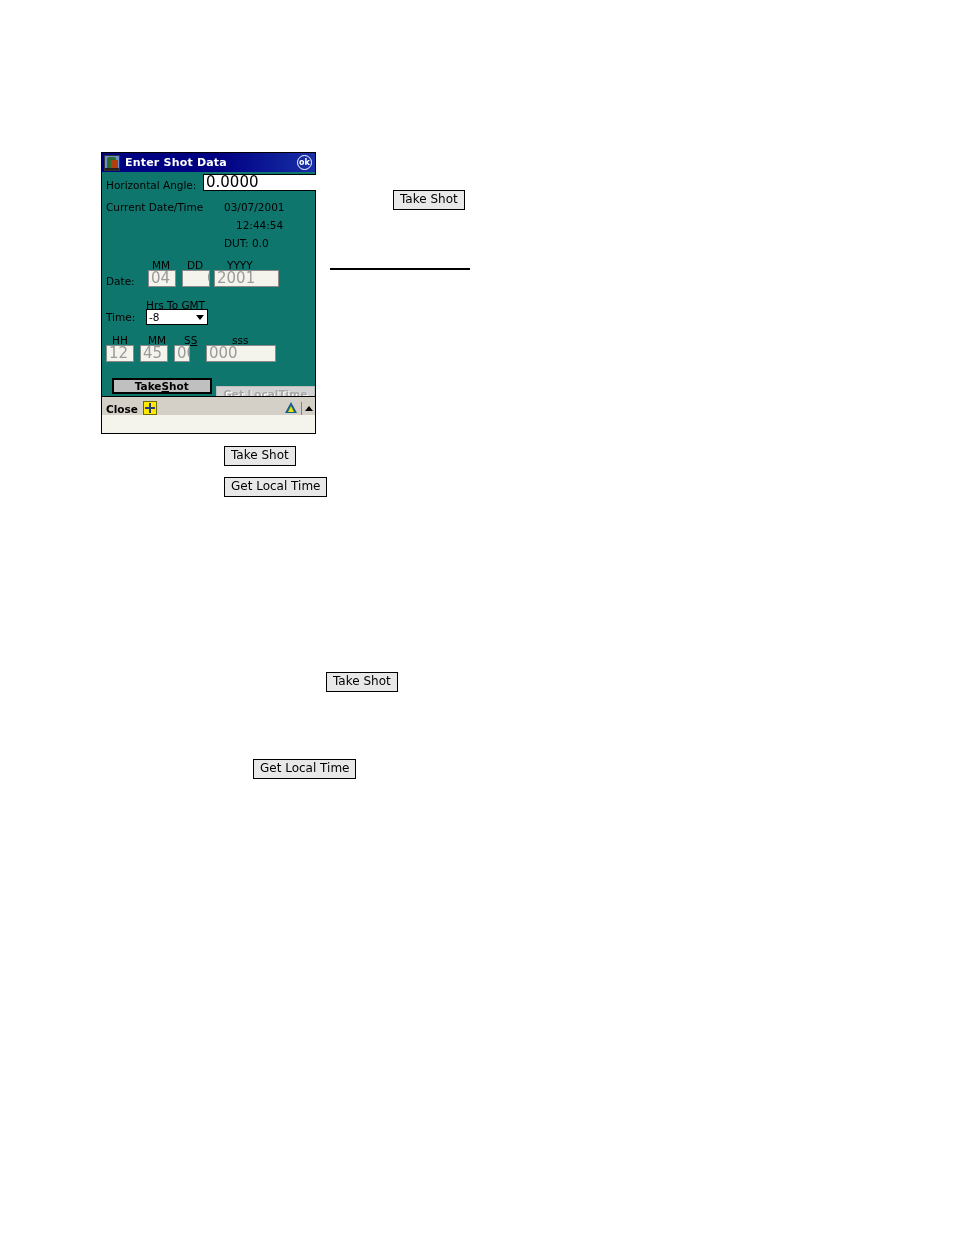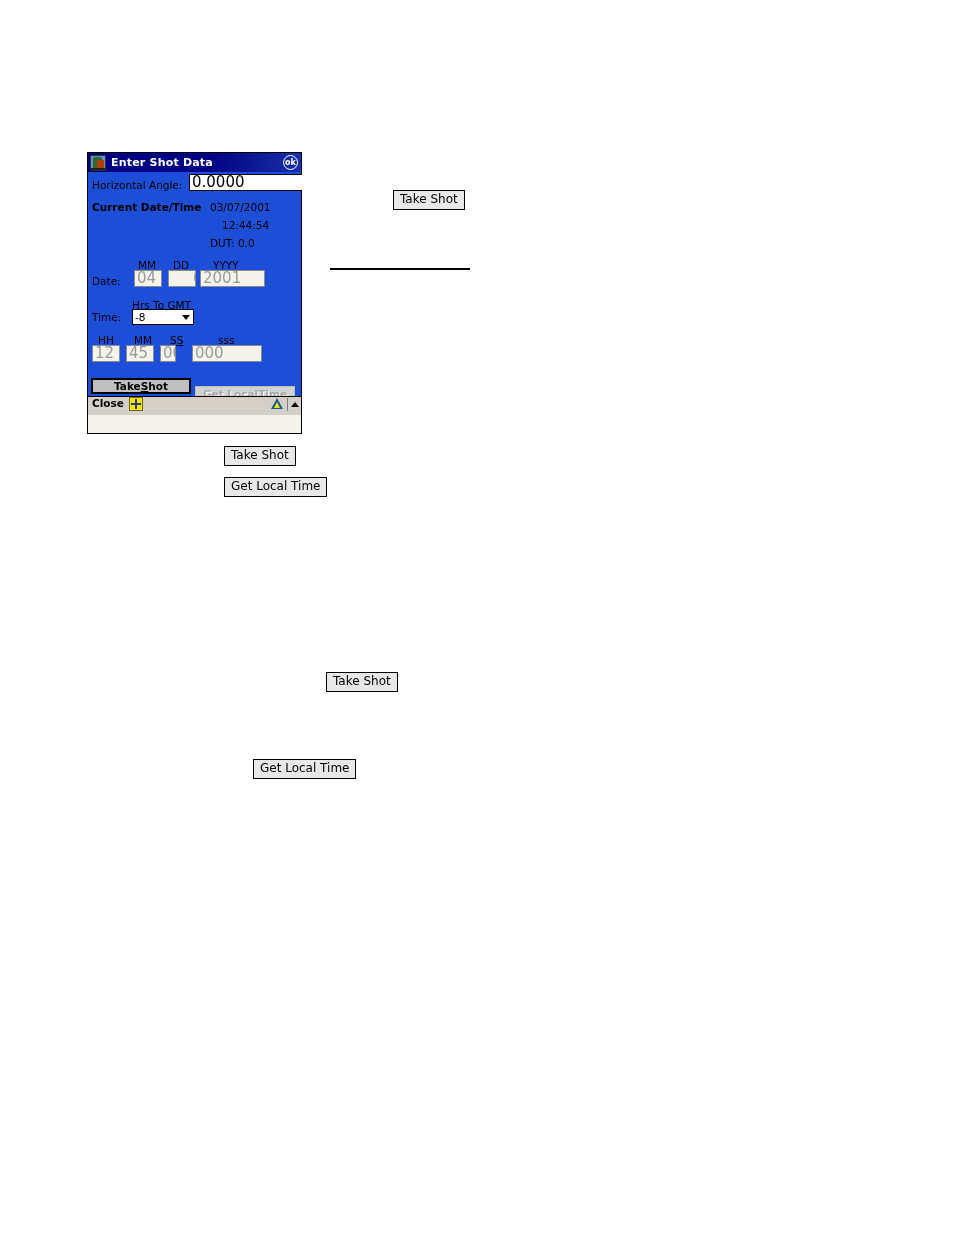--- a/index.html
+++ b/index.html
@@ -12,21 +12,21 @@
     width: 954px;
     height: 1235px;
     position: relative;
     font-family: "DejaVu Sans", sans-serif;
     overflow: hidden;
   }
 
   
   #pda-window {
     position: absolute;
-    left: 87px;
+    left: 101px;
     top: 152px;
     width: 215px;
     height: 282px;
     border: 1px solid #000000;
     background: #f4f4ed;
     box-sizing: border-box;
     font-family: "DejaVu Sans", sans-serif;
   }
 
   
@@ -93,21 +93,21 @@
     justify-content: center;
     box-sizing: border-box;
     line-height: 1;
     cursor: pointer;
   }
 
   
   #client {
     position: relative;
     height: 243px;
-    background: #1d4ed8;
+    background: #0f766e;
     box-sizing: border-box;
   }
 
   .lbl {
     position: absolute;
     font-size: 10.5px;
     color: #000000;
     white-space: nowrap;
     line-height: 1;
   }
@@ -134,21 +134,21 @@
     left: 101px; top: 2px;
     width: 113px; height: 17px;
     border: 1px solid #000000;
     border-right: none;
     background: #ffffff;
     color: #000000;
     line-height: 15px;
   }
 
   
-  #cdt-label { left: 4px; top: 30px; font-weight: bold; }
+  #cdt-label { left: 4px; top: 30px; }
   #cdt-date  { left: 122px; top: 30px; }
   #cdt-time  { left: 134px; top: 48px; }
   #cdt-dut   { left: 122px; top: 66px; }
 
   
   #hdr-mm   { left: 50px;  top: 88px; }
   #hdr-dd   { left: 85px;  top: 88px; }
   #hdr-yyyy { left: 125px; top: 88px; }
   #date-label { left: 4px; top: 104px; }
   #date-mm   { left: 46px;  top: 98px; width: 28px; height: 17px; }
@@ -197,21 +197,21 @@
     left: 0;
     bottom: 20px;
     width: 100%;
     height: 19px;
     display: flex;
     align-items: center;
     box-sizing: border-box;
   }
   .cmdbtn {
     height: 16px;
-    margin-left: 3px;
+    margin-left: 10px;
     background: #c8c8c8;
     font-size: 10.5px;
     font-weight: bold;
     color: #000000;
     display: flex;
     align-items: center;
     justify-content: center;
     box-sizing: border-box;
     white-space: nowrap;
     cursor: pointer;
@@ -234,21 +234,21 @@
   
   #taskbar {
     position: absolute;
     left: 0;
     bottom: 0;
     width: 100%;
     height: 19px;
     background: #d4d0c8;
     border-top: 1px solid #000000;
     display: flex;
-    align-items: flex-start;
+    align-items: flex-end;
     box-sizing: border-box;
   }
   #close-label {
     font-size: 10.5px;
     font-weight: bold;
     color: #000000;
     margin-left: 4px;
     cursor: pointer;
   }
   #sip-icon {

